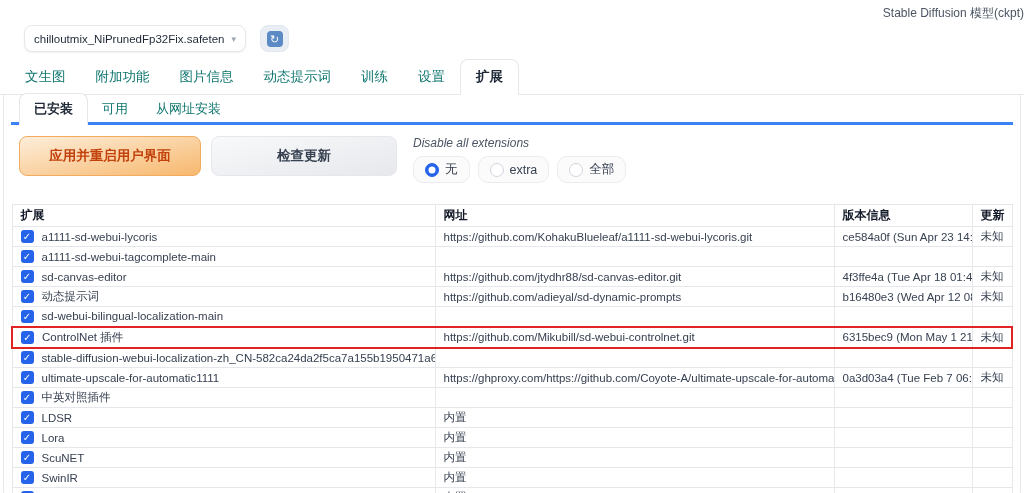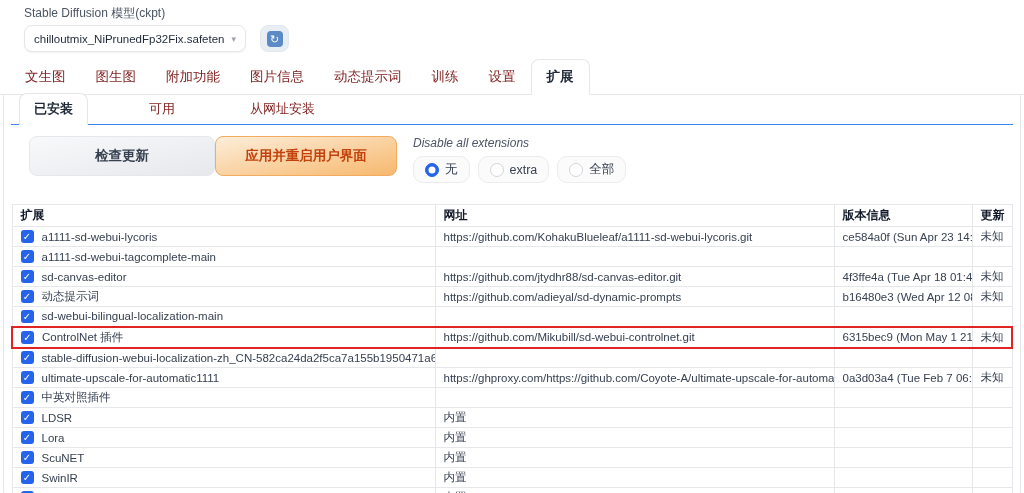--- a/index.html
+++ b/index.html
@@ -1,47 +1,47 @@
 <!DOCTYPE html>
 <html><head>
 <meta charset="utf-8">
 <style>
   * { box-sizing: border-box; margin: 0; padding: 0; }
   html,body { width:1024px; height:493px; overflow:hidden; background:#fff;
     font-family:"Liberation Sans","DejaVu Sans",sans-serif; color:#374151; }
 
   
   .model-area { padding:5px 0 0 24px; }
-  .model-label { font-size:12px; color:#4b5563; display:block; margin-bottom:3px; }
+  .model-label { font-size:12px; color:#4b5563; display:block; margin-bottom:3px;text-align:right; }
   .model-row { display:flex; align-items:center; }
   .dropdown { width:222px; height:27px; background:#fff; border:1px solid #e5e7eb;
     border-radius:8px; box-shadow:0 1px 2px rgba(0,0,0,.06); display:flex;
     align-items:center; justify-content:space-between; padding:0 9px; cursor:pointer; }
   .dropdown-value { font-size:11.5px; color:#1f2937; white-space:nowrap; overflow:hidden; }
   .caret { color:#9ca3af; font-size:9px; margin-left:6px; }
   .refresh-btn { margin-left:14px; width:29px; height:27px; border:1px solid #e3e7ee;
     background:#e9edf4; border-radius:8px; display:flex; align-items:center;
     justify-content:center; cursor:pointer; }
   .refresh-glyph { width:16px; height:16px; background:#5b8ac5; color:#fff;
     border-radius:4px; font-size:11px; line-height:16px; text-align:center; display:block; }
 
   
   .main-tabs { display:flex; align-items:flex-end; margin-top:10px; padding-left:10px;
     border-bottom:1px solid #e5e7eb; height:33px; }
-  .tab { background:none; border:none; font-family:inherit; font-size:13.5px; color:#7f1d1d;
+  .tab { background:none; border:none; font-family:inherit; font-size:13.5px; color:#0f766e;
     padding:8px 15px; cursor:pointer; white-space:nowrap; }
   .tab.en { color:#9ca3af; }
   .tab.active { color:#1f2937; font-weight:600; background:#fff;
     border:1px solid #e5e7eb; border-bottom:1px solid #fff; border-radius:8px 8px 0 0;
     margin-bottom:-1px; }
 
   
   .panel { margin:0 3px; border:1px solid #e5e7eb; border-top:none;
     border-radius:0 0 8px 8px; height:404px; padding:0 7px 6px 7px; }
-  .sub-tabs { display:flex; align-items:flex-end; height:30px; border-bottom:1px solid #3b82f6; padding-left:8px;gap:47px; }
+  .sub-tabs { display:flex; align-items:center; height:30px; border-bottom:3px solid #3b82f6; padding-left:8px; }
   .sub-tabs .tab { font-size:13px; padding:6px 14px; }
   .sub-tabs .tab.active { border-radius:8px 8px 0 0; }
 
   
   .controls { display:flex; align-items:flex-start; padding:11px 8px 6px 8px; }
   .btn { font-family:inherit; font-size:13.5px; font-weight:600; height:40px;
     border-radius:8px; cursor:pointer; }
   .btn-primary { width:182px; color:#c2410c;
     background:linear-gradient(to bottom right,#fdeeda,#f7b86e);
     border:1px solid #f3ab5f; }
@@ -86,39 +86,38 @@
       <span class="caret">▾</span>
     </div>
     <button class="refresh-btn">
       <span class="refresh-glyph">↻</span>
     </button>
   </div>
 </div>
 
 <div class="main-tabs">
     <button class="tab">文生图</button>
-    <button class="tab">图生图</button>
     <button class="tab">附加功能</button>
     <button class="tab">图片信息</button>
     <button class="tab">动态提示词</button>
     <button class="tab">训练</button>
     <button class="tab">设置</button>
     <button class="tab active">扩展</button>
   </div>
 
 <div class="panel">
   <div class="sub-tabs">
       <button class="tab active">已安装</button>
       <button class="tab">可用</button>
       <button class="tab">从网址安装</button>
     </div>
 
   <div class="controls">
+    <button class="btn btn-primary">应用并重启用户界面</button>
     <button class="btn btn-secondary">检查更新</button>
-    <button class="btn btn-primary">应用并重启用户界面</button>
     <div class="disable-group">
       <div class="disable-label">Disable all extensions</div>
       <div class="radio-row">
           <label class="radio-pill">
             <span class="radio-circle on"></span>
             <span>无</span>
           </label>
           <label class="radio-pill">
             <span class="radio-circle"></span>
             <span>extra</span>

